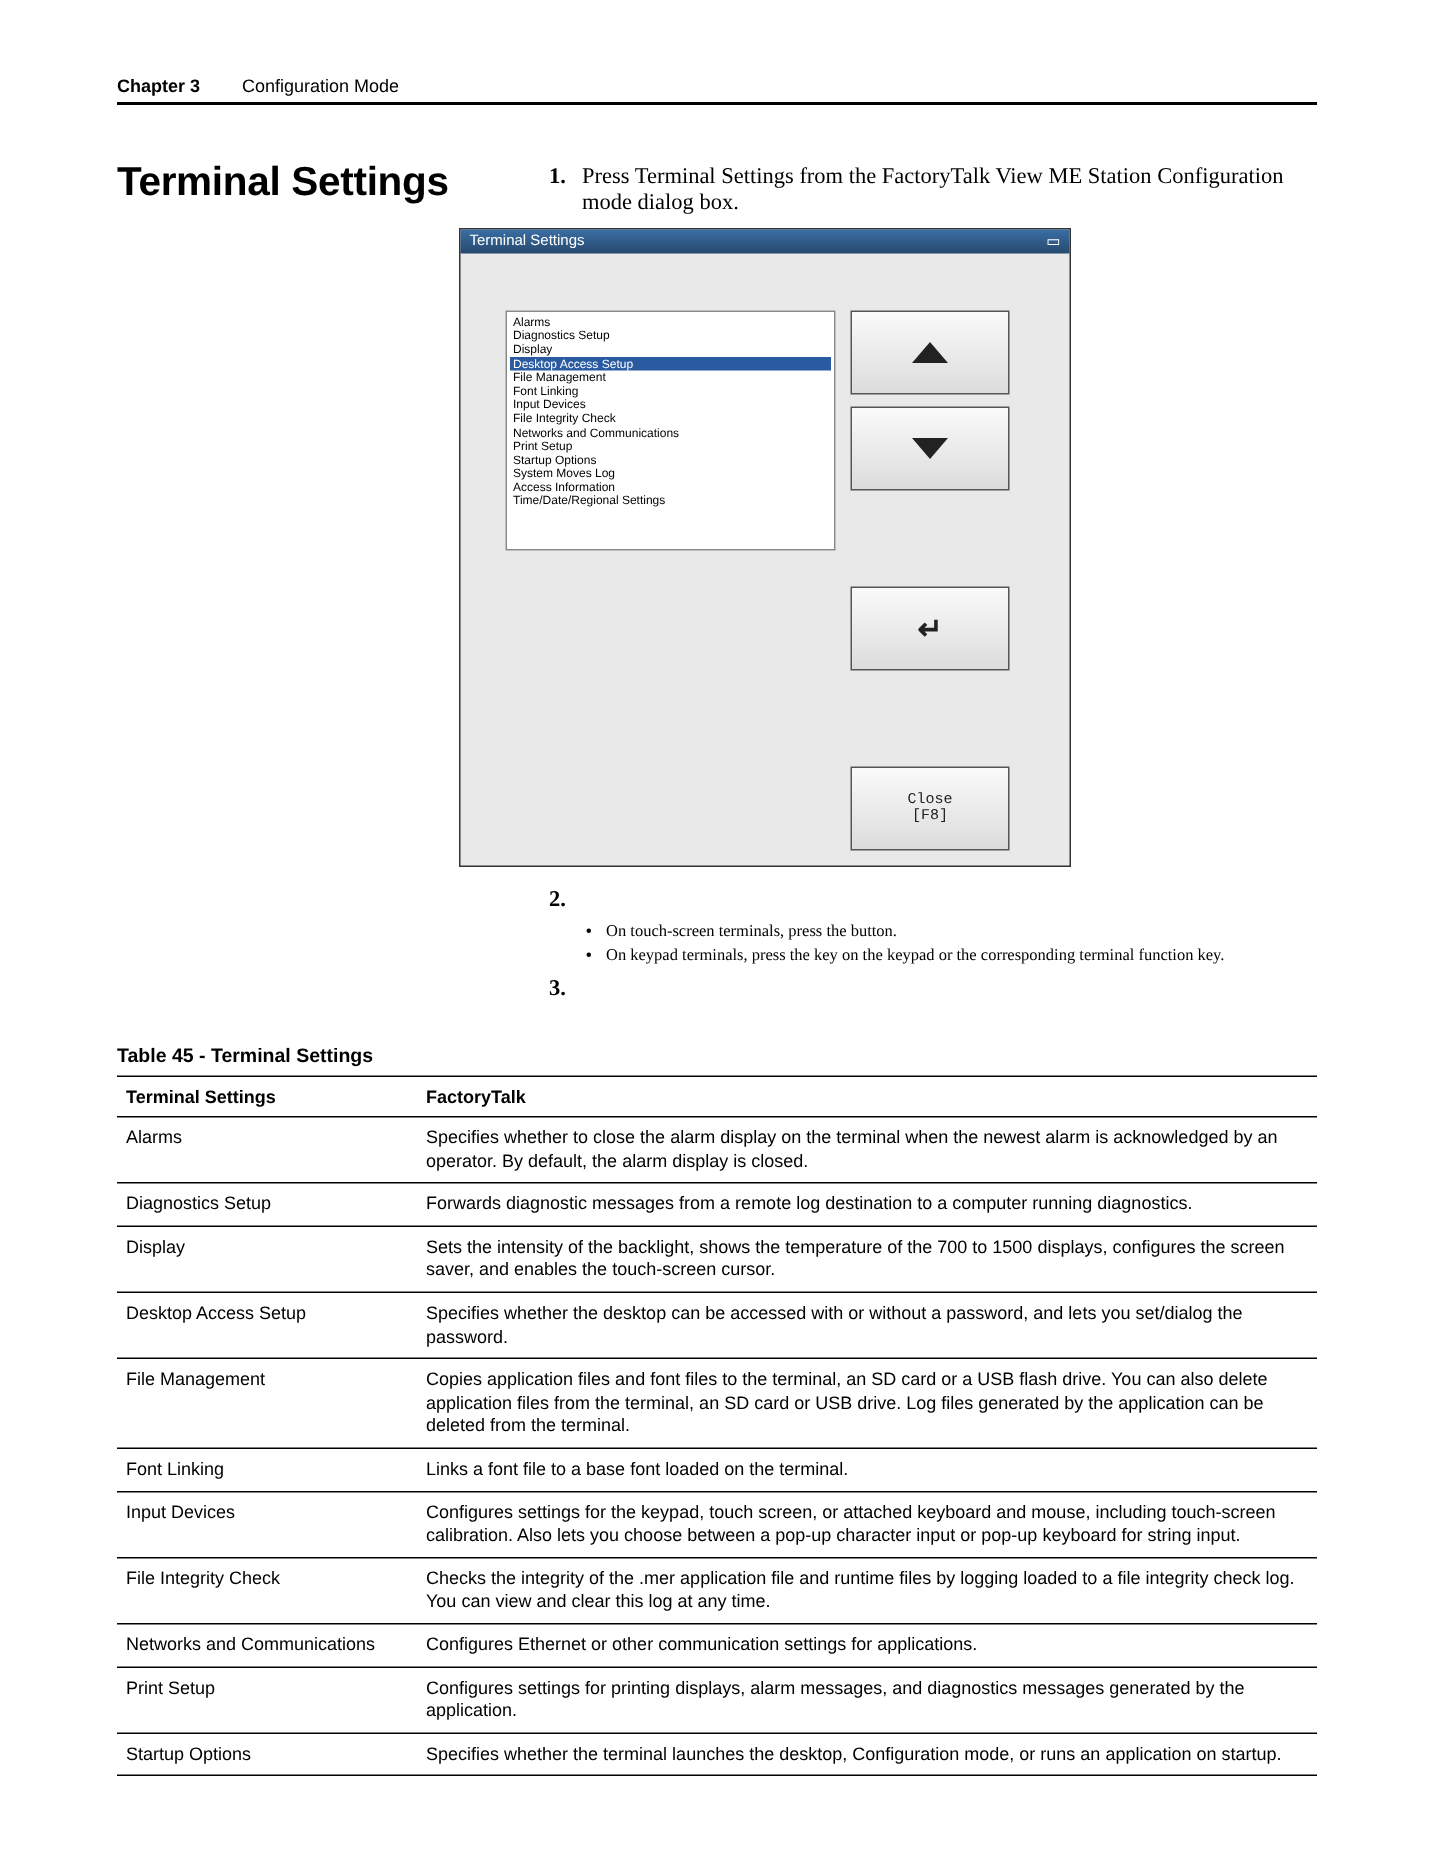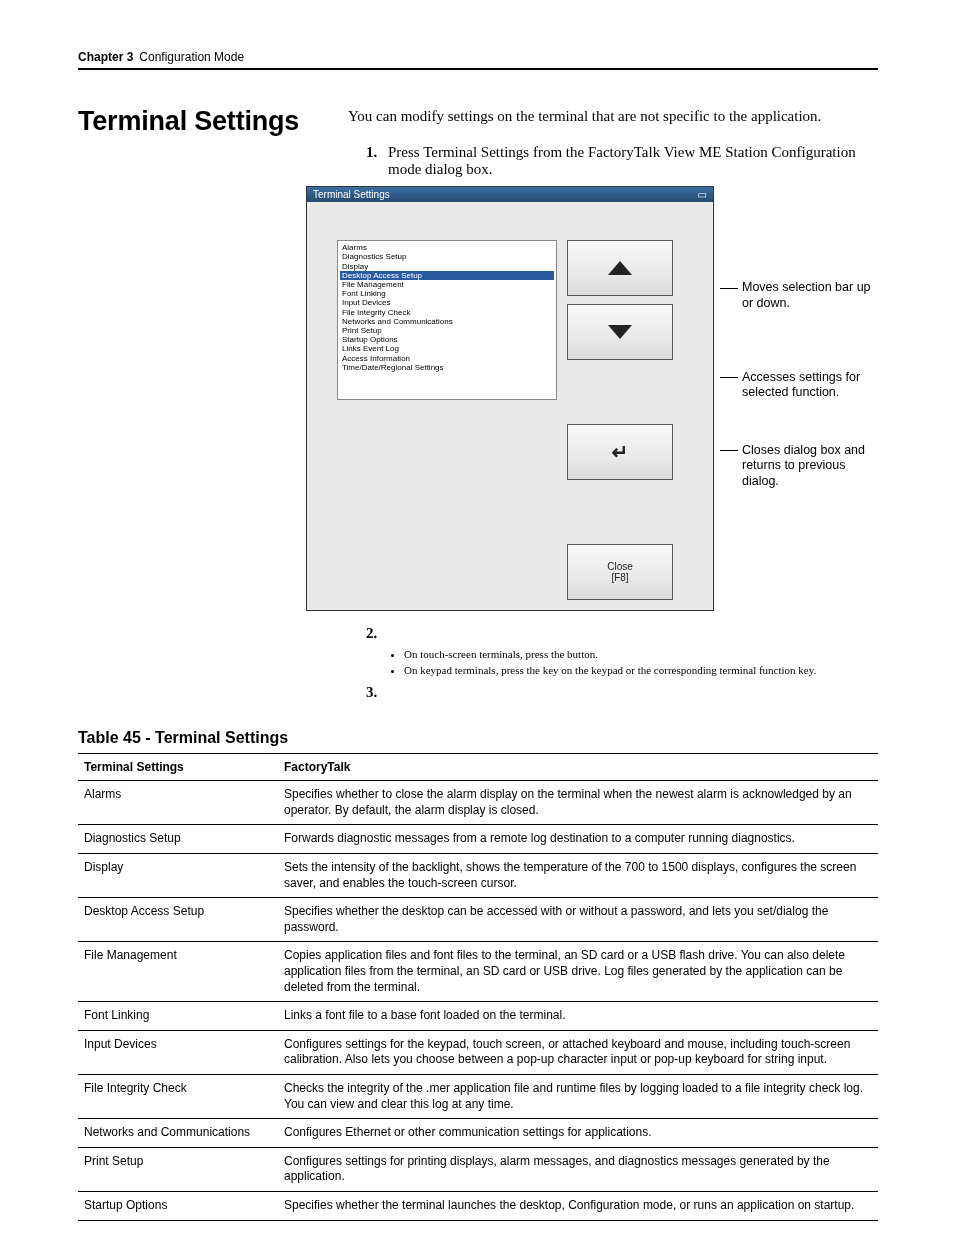--- a/index.html
+++ b/index.html
@@ -1,18 +1,18 @@
 <!DOCTYPE html>
 <html><head>
 <meta charset="utf-8">
 <style>
   * { box-sizing: border-box; margin: 0; padding: 0; }
   html, body { width: 954px; background: #fff; font-family: "Myriad Pro", "Segoe UI", Arial, sans-serif; color: #000; }
   .page { width: 954px; padding: 50px 76px 40px 78px; position: relative; }
-  .running-head { display: flex; gap: 6px; font-size: 12px; margin-bottom: 4px; }
+  .running-head { display: flex; gap: 28px; font-size: 12px; margin-bottom: 4px; }
   .running-head .chap { font-weight: 700; }
   .head-rule { border: 0; border-top: 2px solid #000; margin-bottom: 36px; }
   .two-col { display: flex; gap: 28px; }
   .col-left { width: 242px; flex: 0 0 242px; }
   .col-right { flex: 1; }
   h1.section-title { font-size: 27px; font-weight: 700; letter-spacing: -0.2px; }
   .intro { font-family: Georgia, "Times New Roman", serif; font-size: 15px; line-height: 1.35; margin-bottom: 18px; }
   ol.steps { list-style: none; font-family: Georgia, "Times New Roman", serif; font-size: 15px; }
   ol.steps > li { display: flex; gap: 6px; margin: 4px 0 6px 18px; }
   ol.steps > li .num { font-weight: 700; min-width: 16px; }
@@ -25,26 +25,26 @@
   .dialog .body { padding: 38px 10px 10px 30px; }
   .listbox { width: 220px; height: 160px; background: #fff; border: 1px solid #888; font-size: 8px; line-height: 1.15; padding: 2px; overflow: hidden; }
   .listbox div { padding: 0 2px; white-space: nowrap; }
   .listbox .sel { background: #2a5aa0; color: #fff; }
   .ui-btn { height: 56px; border: 1px solid #555; background: linear-gradient(#fafafa,#dcdcdc); display: flex; align-items: center; justify-content: center; font-size: 10px; font-weight: 700; color: #222; }
   .ui-btn.spacer { visibility: hidden; height: 48px; }
   .arrow-up, .arrow-down { width: 0; height: 0; border-left: 12px solid transparent; border-right: 12px solid transparent; }
   .arrow-up { border-bottom: 14px solid #222; }
   .arrow-down { border-top: 14px solid #222; }
   .enter-glyph { font-size: 20px; font-weight: 700; }
-  .close-lbl { text-align: center; line-height: 1.1; font-weight: 400; }
+  .close-lbl { text-align: center; line-height: 1.1; font-weight: 400; font-family: Liberation Mono, monospace; }
   .callouts { flex: 1; font-size: 12.5px; line-height: 1.25; display: flex; flex-direction: column; position: relative; }
   .callout { position: relative; padding-left: 16px; }
   .callout::before { content: ""; position: absolute; left: -6px; top: 0.6em; width: 18px; border-top: 1px solid #000; }
   
-  .table-caption { font-weight: 700; font-size: 16px; margin: 22px 0 6px 0; }
+  .table-caption { font-weight: 700; font-size: 13px; margin: 22px 0 6px 0; }
   table.settings { width: 100%; border-collapse: collapse; font-size: 12px; }
   table.settings th { text-align: left; font-weight: 700; border-top: 1.5px solid #000; border-bottom: 1.5px solid #000; padding: 6px 6px; }
   table.settings td { border-bottom: 1px solid #000; padding: 6px 6px; vertical-align: top; line-height: 1.3; }
   table.settings col.c1 { width: 200px; }
   table.settings tr:last-child td { border-bottom: 1.5px solid #000; }
   .dialog-row { display: flex; gap: 10px; }
   .btn-stack-outer { display:flex; flex-direction:column; gap:8px; width:106px; }
 </style>
 </head>
 <body>
@@ -55,21 +55,20 @@
     <span class="chap">Chapter 3</span>
     <span>Configuration Mode</span>
   </div>
   <hr class="head-rule">
 
   <div class="two-col">
     <div class="col-left">
       <h1 class="section-title">Terminal Settings</h1>
     </div>
     <div class="col-right">
-      <p class="intro">You can modify settings on the terminal that are not specific to the application.</p>
 
       <ol class="steps">
         <li>
           <span class="num">1.</span>
           <span>Press Terminal Settings from the FactoryTalk View ME Station Configuration mode dialog box.</span>
         </li>
       </ol>
 
       <div class="figure-wrap">
         <div class="dialog">
@@ -84,21 +83,21 @@
                   <div>Diagnostics Setup</div>
                   <div>Display</div>
                   <div class="sel">Desktop Access Setup</div>
                   <div>File Management</div>
                   <div>Font Linking</div>
                   <div>Input Devices</div>
                   <div>File Integrity Check</div>
                   <div>Networks and Communications</div>
                   <div>Print Setup</div>
                   <div>Startup Options</div>
-                  <div>Links Event Log</div>
+                  <div>System Moves Log</div>
                   <div>Access Information</div>
                   <div>Time/Date/Regional Settings</div>
                 </div>
               <div class="btn-stack-outer">
                 <div class="ui-btn">
                   <span class="arrow-up"></span>
                 </div>
                 <div class="ui-btn">
                   <span class="arrow-down"></span>
                 </div>
@@ -106,28 +105,20 @@
                 <div class="ui-btn">
                   <span class="enter-glyph">↵</span>
                 </div>
                 <div class="ui-btn spacer"></div>
                 <div class="ui-btn">
                   <span class="close-lbl" id="close-lbl">Close<br>[F8]</span>
                 </div>
               </div>
             </div>
           </div>
-        </div>
-        <div class="callouts">
-          <div style="height:94px"></div>
-          <div class="callout">Moves selection bar up or down.</div>
-          <div style="height:58px"></div>
-          <div class="callout">Accesses settings for selected function.</div>
-          <div style="height:42px"></div>
-          <div class="callout">Closes dialog box and returns to previous dialog.</div>
         </div>
       </div>
 
       <ol class="steps">
         <li>
           <span class="num">2.</span>
         </li>
       </ol>
       <ul class="bullets">
         <li>On touch-screen terminals, press the button.</li>

